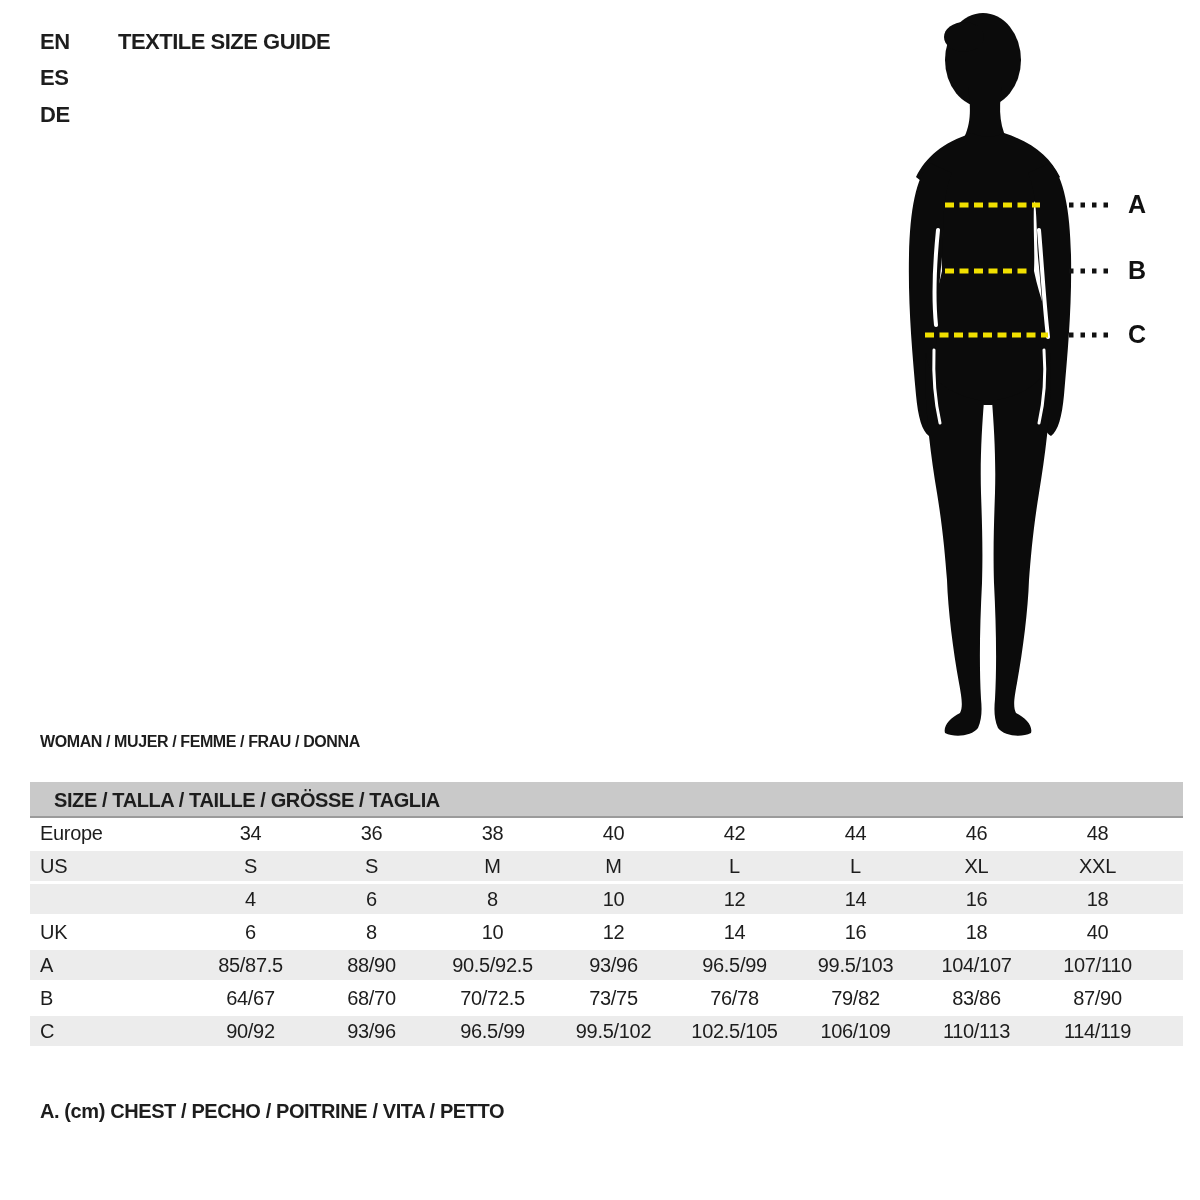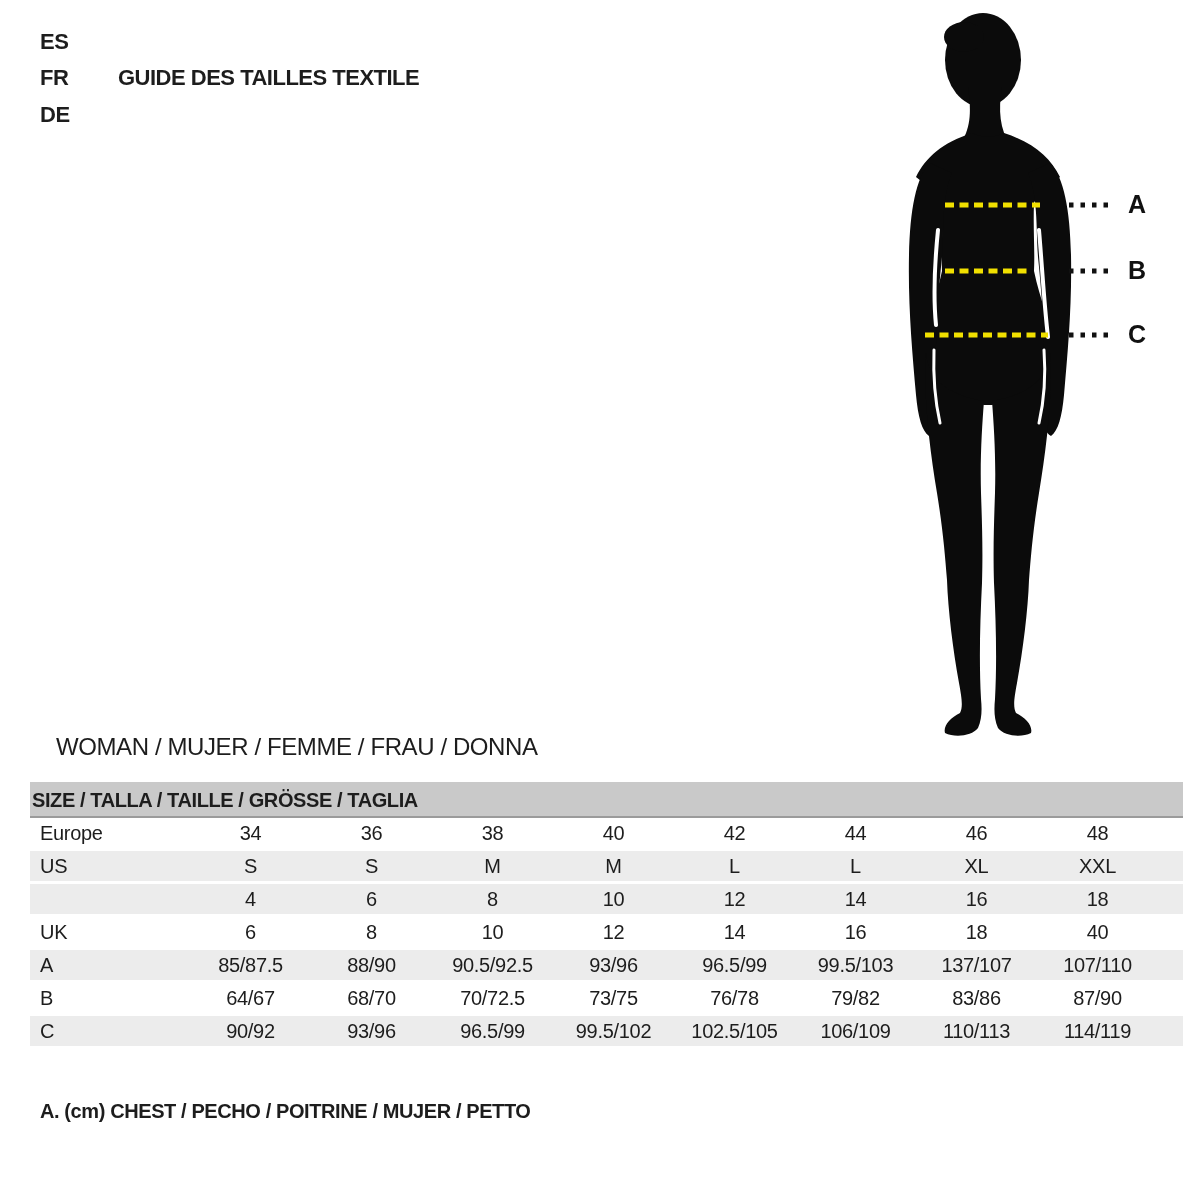--- a/index.html
+++ b/index.html
@@ -26,31 +26,31 @@
   .measure-label {
     position: absolute; width: 40px;
     font-size: 25px; font-weight: 700; color: #111;
   }
   #label-a { left: 1128px; top: 190px; }
   #label-b { left: 1128px; top: 256px; }
   #label-c { left: 1128px; top: 320px; }
 
   
   .section-title {
-    position: absolute; left: 56px; top: 733px;
-    font-size: 24px; font-weight: 400; letter-spacing: -0.4px; white-space: nowrap;
+    position: absolute; left: 40px; top: 733px;
+    font-size: 16px; font-weight: 700; letter-spacing: -0.4px; white-space: nowrap;
   }
 
   
   .size-table { position: absolute; left: 30px; top: 782px; width: 1153px; }
   .thead {
     height: 36px; line-height: 36px; background: #c9c9c9;
     border-bottom: 2px solid #9b9b9b;
     font-size: 20px; font-weight: 700; letter-spacing: -0.4px;
-    padding-left: 2px; white-space: nowrap;
+    padding-left: 24px; white-space: nowrap;
   }
   .trow {
     display: flex; height: 33px; line-height: 30px;
     border-bottom: 3px solid #ffffff; background-clip: padding-box;
     font-size: 20px; font-weight: 400; letter-spacing: -0.3px;
   }
   .trow.shaded { background-color: #ececec; }
   .tlabel { width: 160px; flex: 0 0 160px; padding-left: 10px; }
   .tcell { width: 121px; flex: 0 0 121px; text-align: center; }
 
@@ -59,25 +59,25 @@
     position: absolute; left: 40px; top: 1095px;
     font-size: 20px; font-weight: 700; letter-spacing: -0.4px;
     line-height: 33.5px; white-space: nowrap;
   }
 </style>
 </head>
 <body>
 
 <div class="lang-list">
   <div class="lang-row">
+    <span class="lang-code">EN</span>
+    <span class="lang-title">TEXTILE SIZE GUIDE</span>
+  </div>
+  <div class="lang-row">
     <span class="lang-code">ES</span>
-  </div>
-  <div class="lang-row">
-    <span class="lang-code">FR</span>
-    <span class="lang-title">GUIDE DES TAILLES TEXTILE</span>
   </div>
   <div class="lang-row">
     <span class="lang-code">DE</span>
   </div>
 </div>
 
 <div class="figure-wrap">
   <svg viewBox="0 0 240 732" xmlns="http://www.w3.org/2000/svg">
     <g fill="#0b0b0b" stroke="none">
 
@@ -223,21 +223,21 @@
   </div>
 
   <div class="trow shaded">
     <div class="tlabel">A</div>
     <div class="tcell">85/87.5</div>
     <div class="tcell">88/90</div>
     <div class="tcell">90.5/92.5</div>
     <div class="tcell">93/96</div>
     <div class="tcell">96.5/99</div>
     <div class="tcell">99.5/103</div>
-    <div class="tcell">137/107</div>
+    <div class="tcell">104/107</div>
     <div class="tcell">107/110</div>
   </div>
 
   <div class="trow">
     <div class="tlabel">B</div>
     <div class="tcell">64/67</div>
     <div class="tcell">68/70</div>
     <div class="tcell">70/72.5</div>
     <div class="tcell">73/75</div>
     <div class="tcell">76/78</div>
@@ -253,14 +253,14 @@
     <div class="tcell">96.5/99</div>
     <div class="tcell">99.5/102</div>
     <div class="tcell">102.5/105</div>
     <div class="tcell">106/109</div>
     <div class="tcell">110/113</div>
     <div class="tcell">114/119</div>
   </div>
 </div>
 
 <div class="legend">
-  <div>A. (cm) CHEST / PECHO / POITRINE / MUJER / PETTO</div>
+  <div>A. (cm) CHEST / PECHO / POITRINE / VITA / PETTO</div>
 </div>
 
 </body></html>

